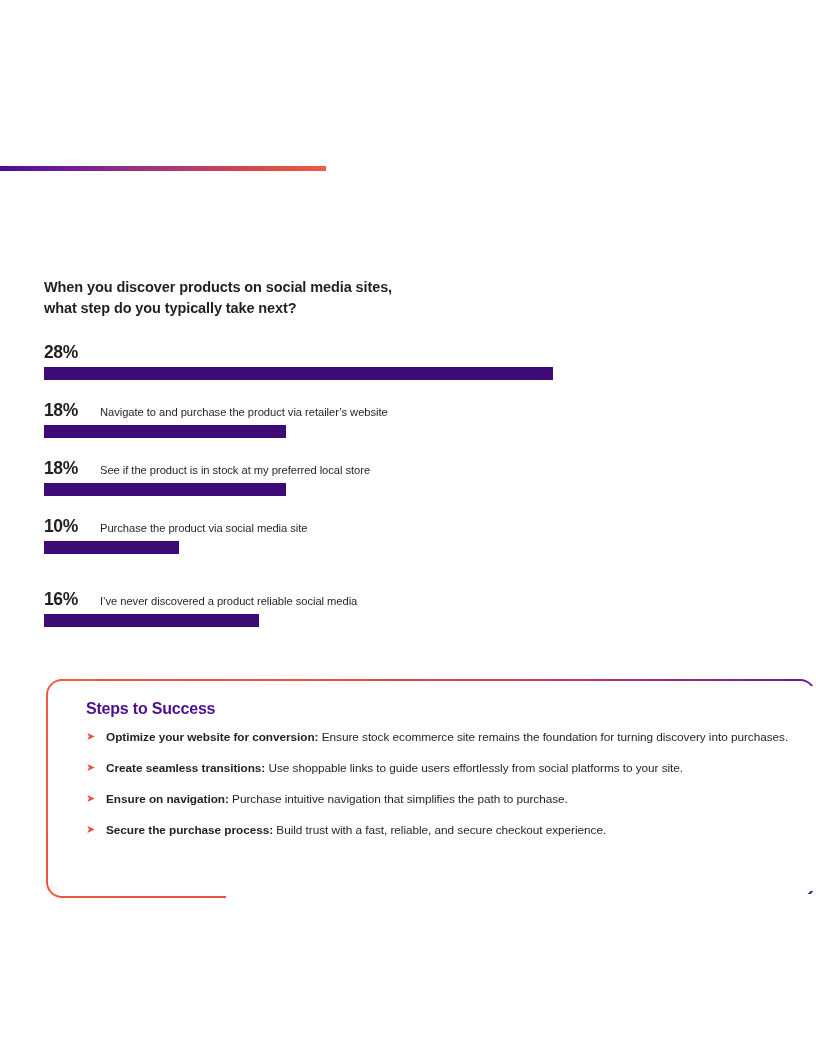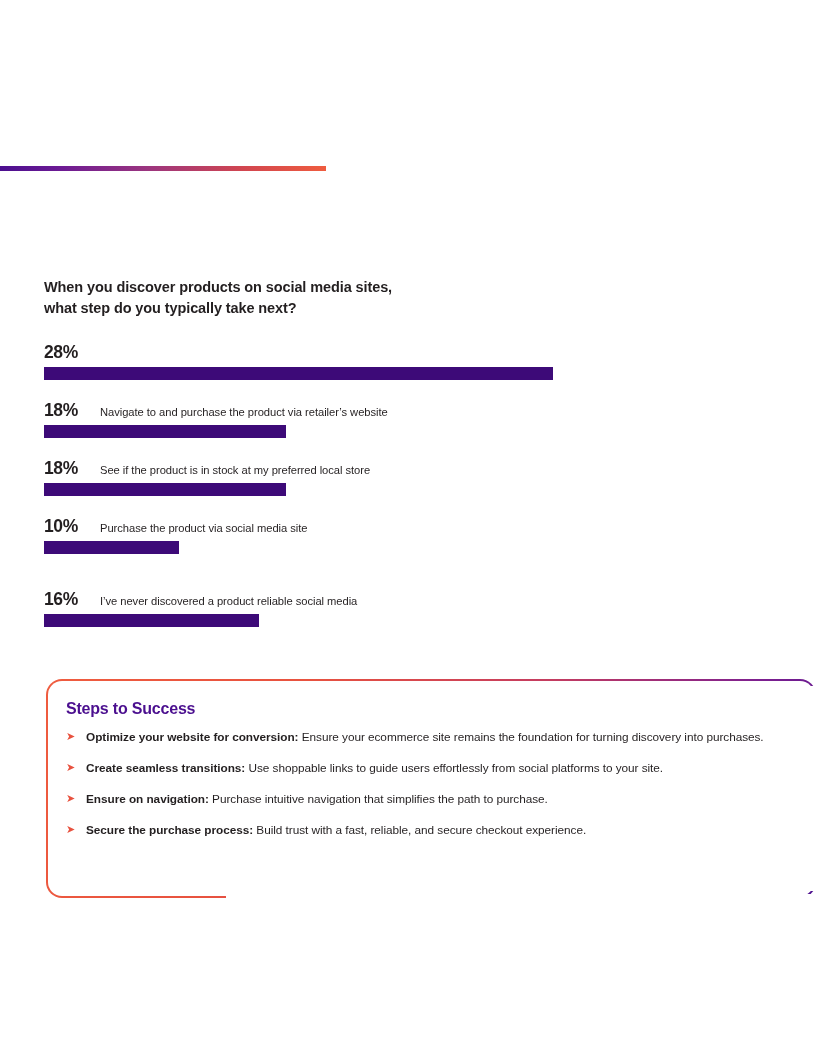--- a/index.html
+++ b/index.html
@@ -60,21 +60,21 @@
   
   .mask-right {
     position:absolute; right:0; top:7px;
     width:10px; height:205px; background:#fff;
   }
   .mask-bottom {
     position:absolute; left:180px; bottom:0;
     width:600px; height:4px; background:#fff;
   }
 
-  .steps-inner { position:relative; padding:21px 24px 0 20px; }
+  .steps-inner { position:relative; padding:21px 24px 0 40px; }
   .steps-title {
     font-size:16px; font-weight:bold; color:#4b0f8f;
     letter-spacing:-0.2px; margin-bottom:11px;
   }
   .bullet {
     position:relative; display:flex; align-items:flex-start;
     margin-bottom:13px; padding-left:20px;
   }
   .bullet:last-child { margin-bottom:0; }
   .chev {
@@ -159,21 +159,21 @@
   <div class="steps">
     <div class="steps-border"></div>
     <div class="mask-right"></div>
     <div class="mask-bottom"></div>
     <div class="steps-inner">
       <div class="steps-title" style="color: rgb(75, 15, 143);">Steps to Success</div>
 
       <div class="bullet">
         <span class="chev" style="color: rgb(232, 82, 63);">➤</span>
         <div class="btext">
-          <b>Optimize your website for conversion:</b><span> Ensure your ecommerce site remains the foundation for turning discovery into purchases.</span>
+          <b>Optimize your website for conversion:</b><span> Ensure stock ecommerce site remains the foundation for turning discovery into purchases.</span>
         </div>
       </div>
 
       <div class="bullet">
         <span class="chev" style="color: rgb(232, 82, 63);">➤</span>
         <div class="btext">
           <b>Create seamless transitions:</b><span> Use shoppable links to guide users effortlessly from social platforms to your site.</span>
         </div>
       </div>
 

